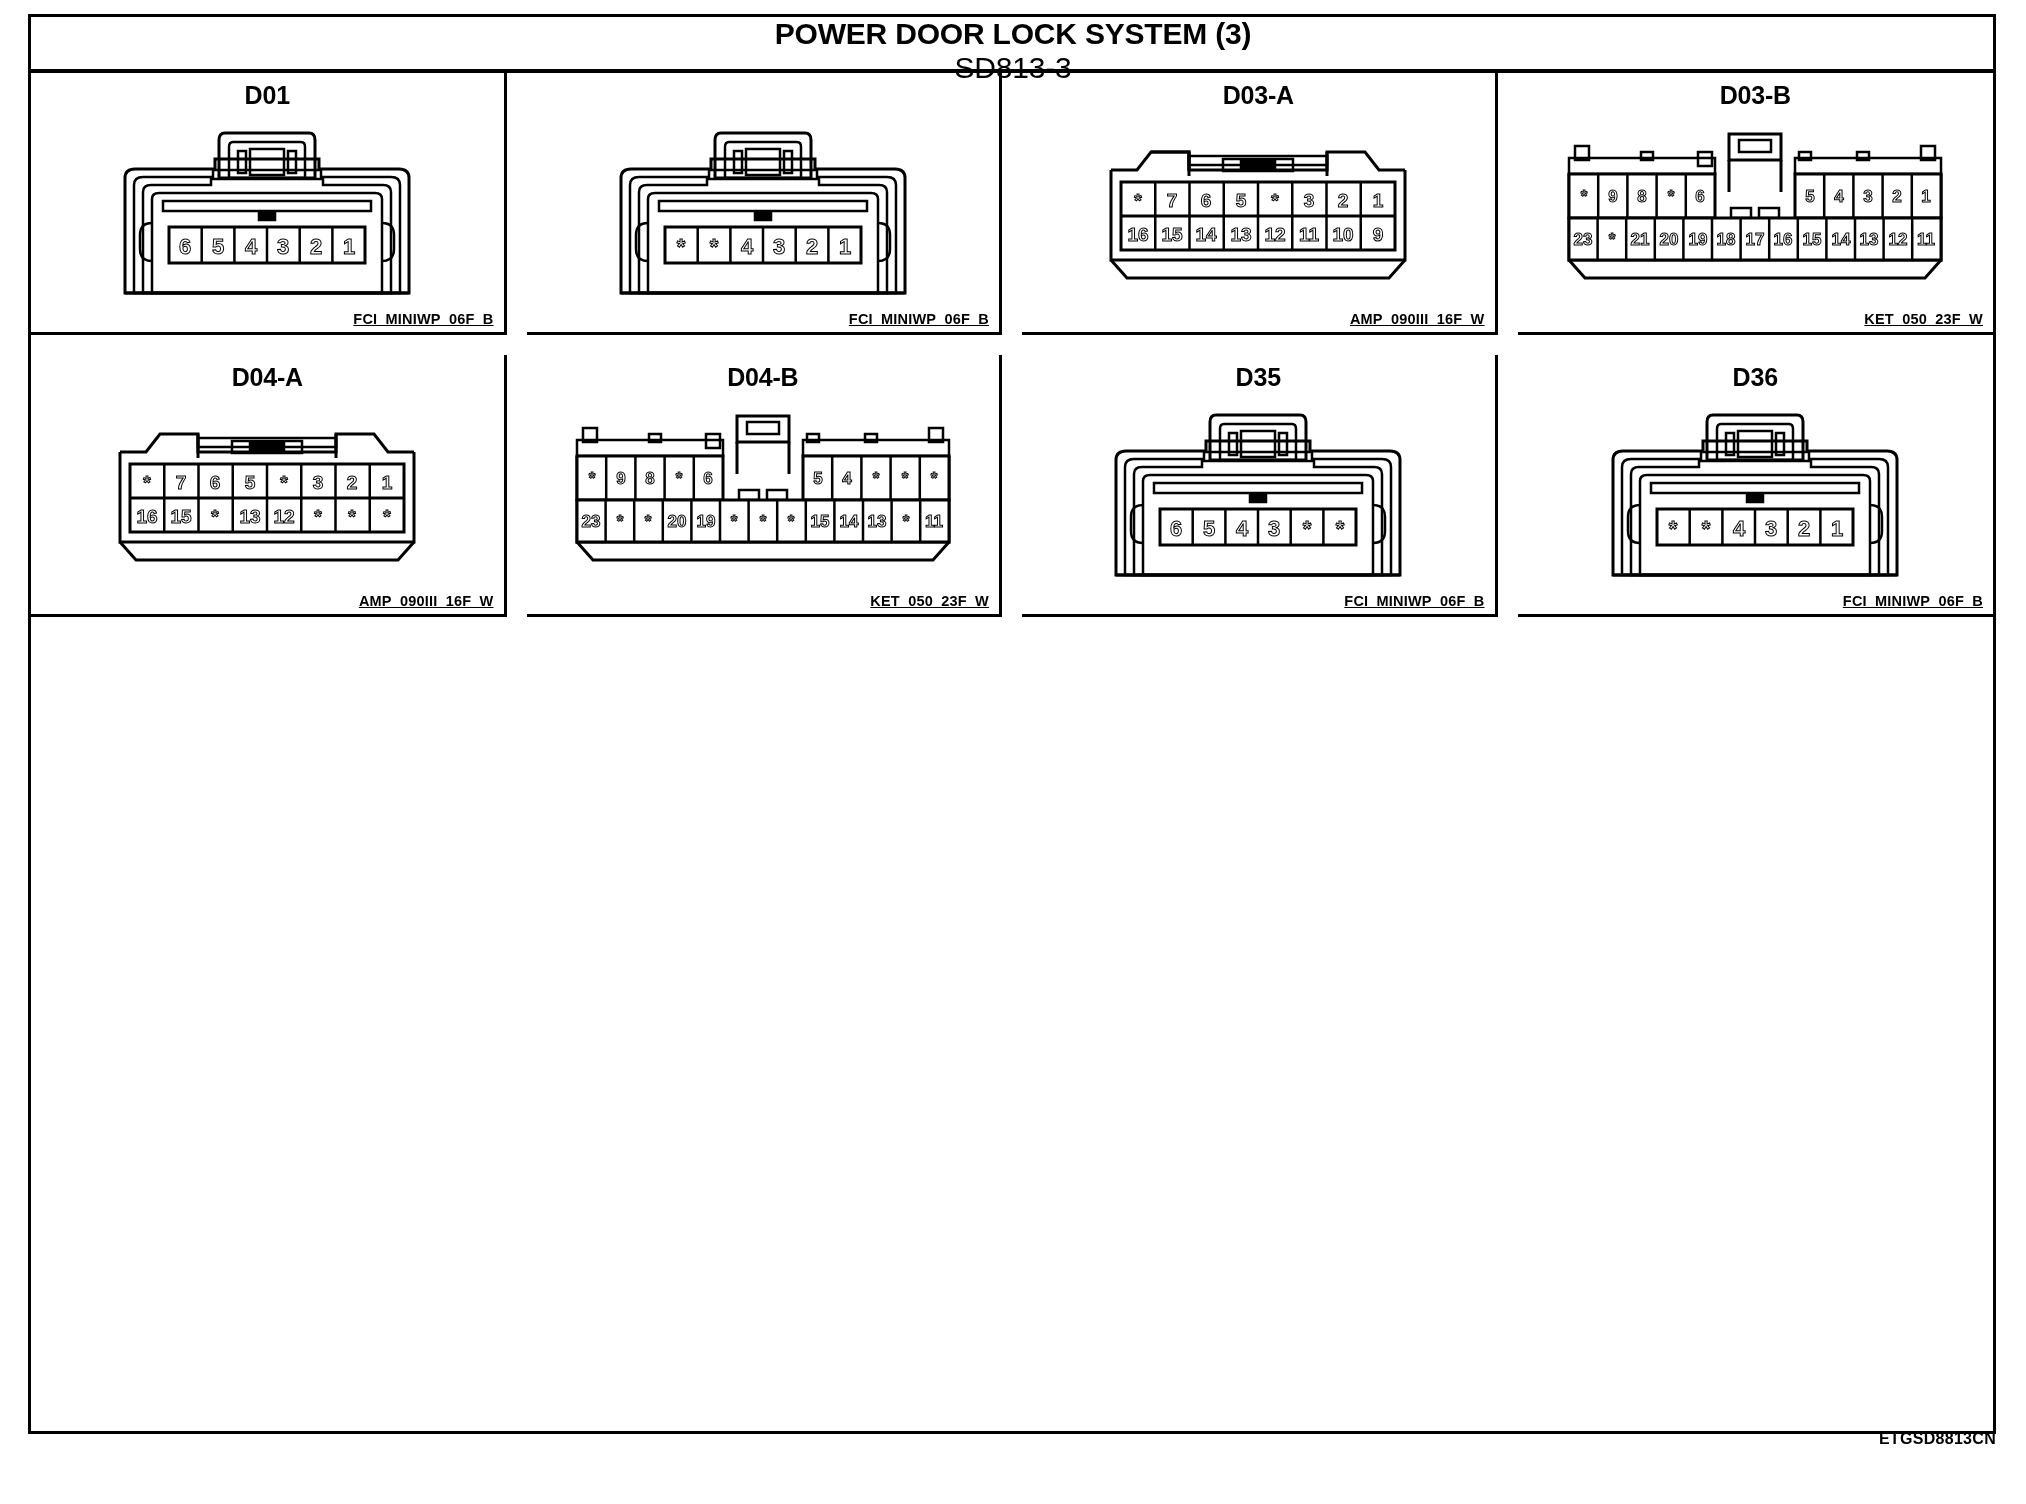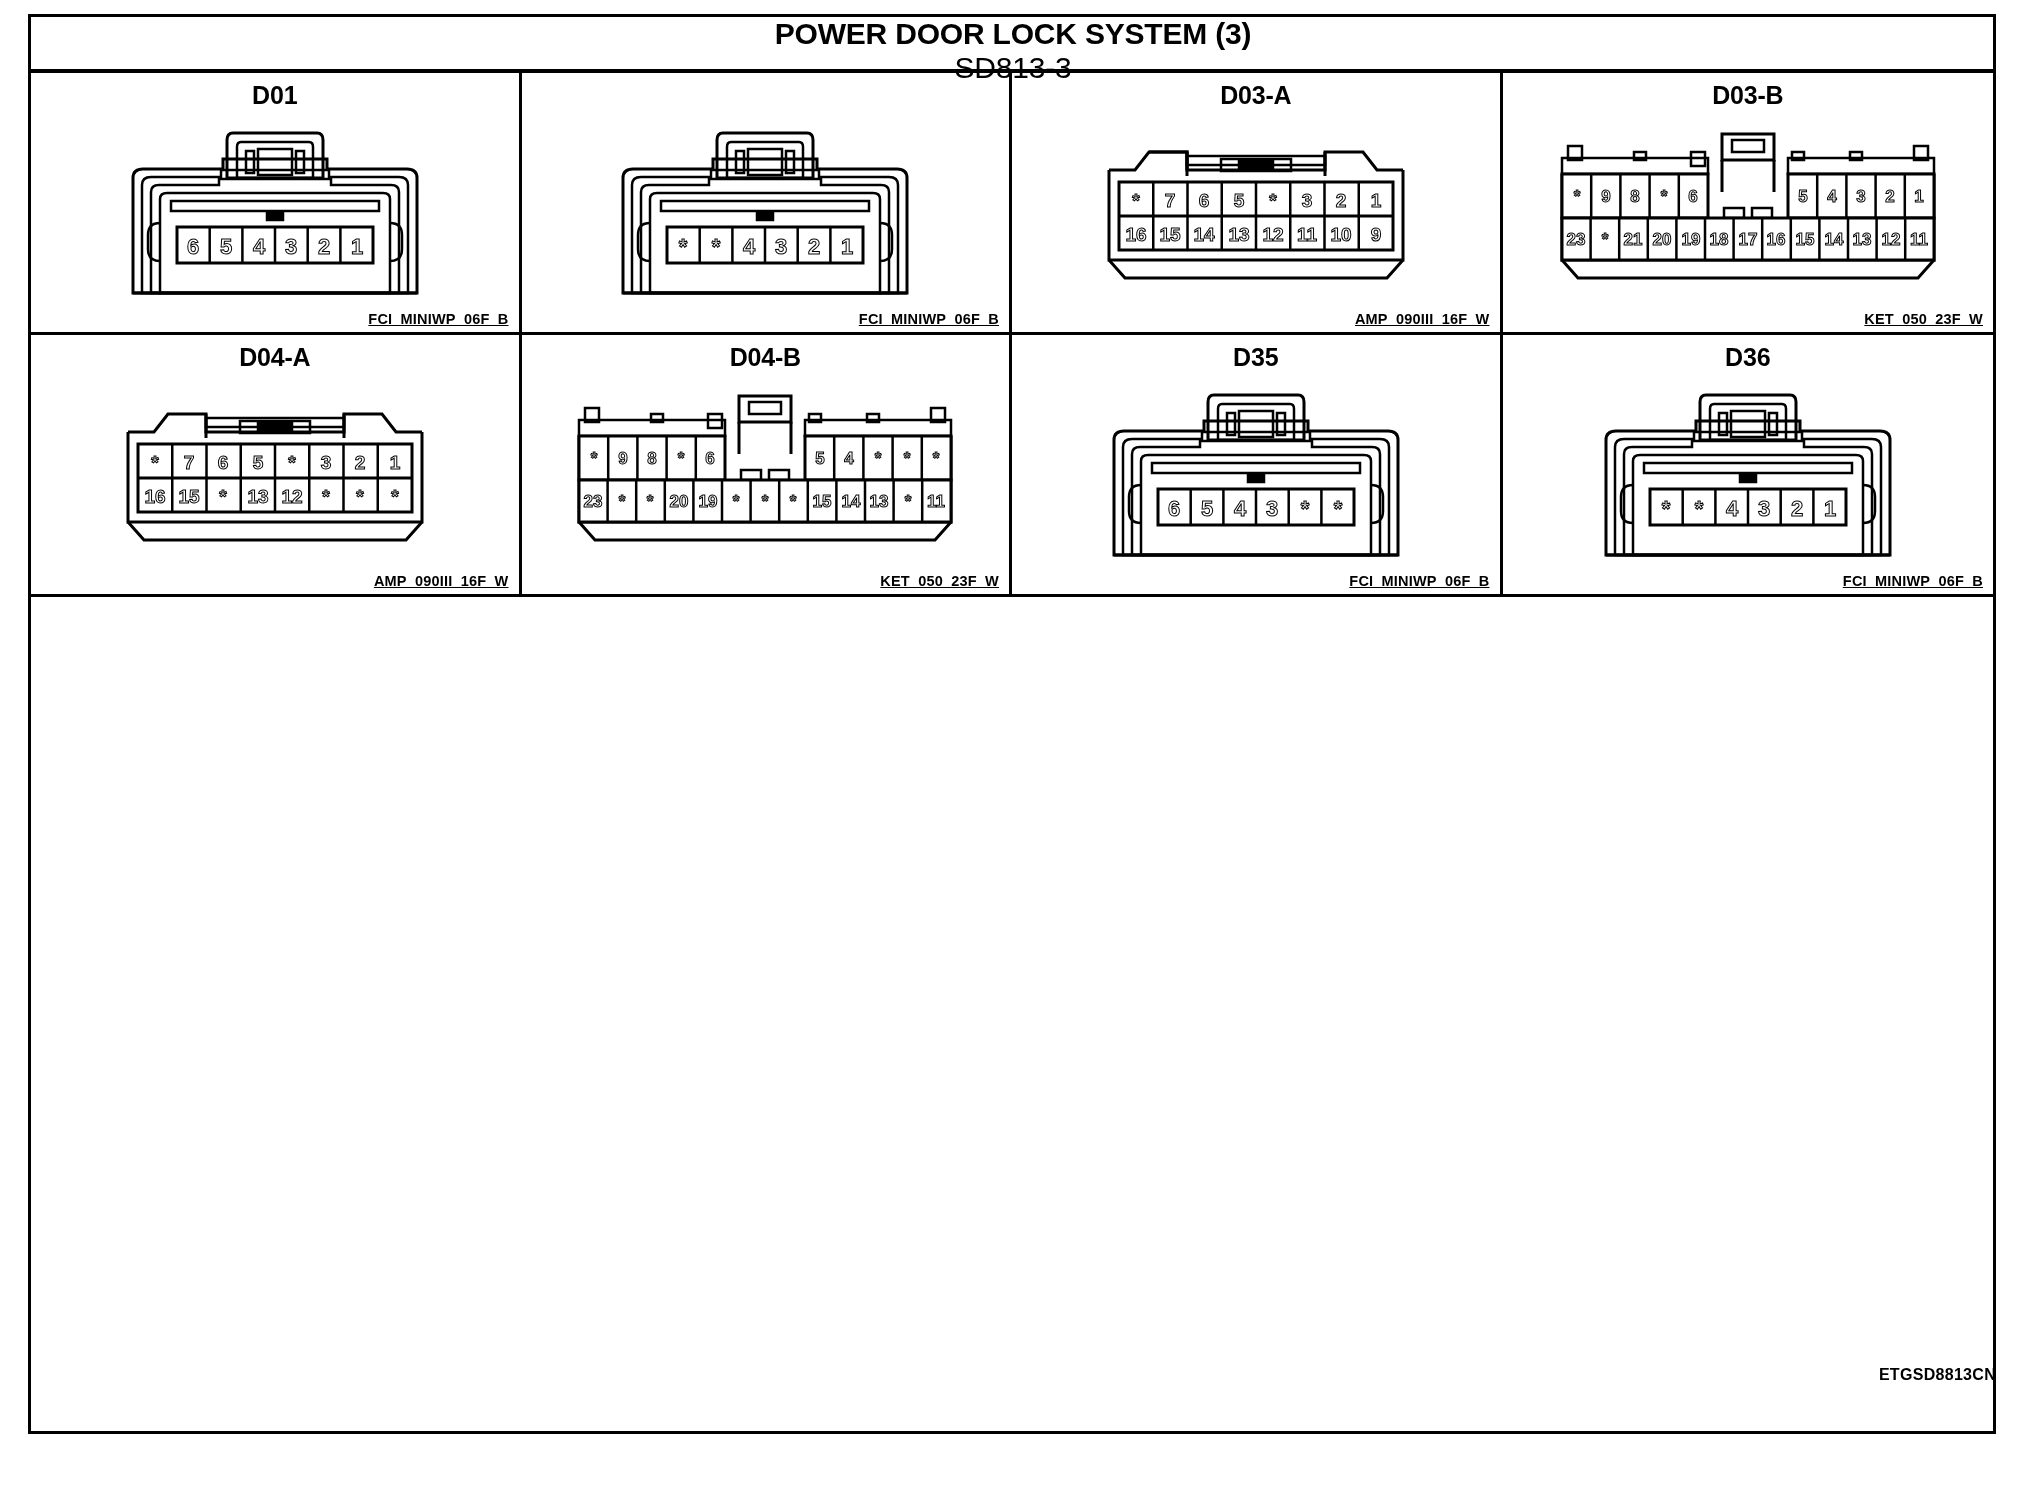--- a/index.html
+++ b/index.html
@@ -63,20 +63,21 @@
 
   
   .grid {
     position: absolute;
     left: 0;
     top: 56px;
     width: 100%;
     display: grid;
     grid-template-columns: repeat(4, 1fr);
     grid-auto-rows: 262px;
+    gap: 20px;
   }
   .cell {
     position: relative;
     border-right: 3px solid #000;
     border-bottom: 3px solid #000;
     box-sizing: border-box;
     overflow: hidden;
   }
   .cell.lastcol { border-right: none; }
 
@@ -118,21 +119,21 @@
     position: absolute;
     left: 0;
     top: 580px;
     width: 100%;
     height: 836px;
   }
 
   .footer-code {
     position: absolute;
     right: 30px;
-    top: 1366px;
+    top: 1430px;
     font-size: 16px;
     font-weight: bold;
     letter-spacing: 0.3px;
   }
 
   
   .pinnum {
     font-family: "Liberation Sans", sans-serif;
     font-size: 22px;
     font-weight: bold;

